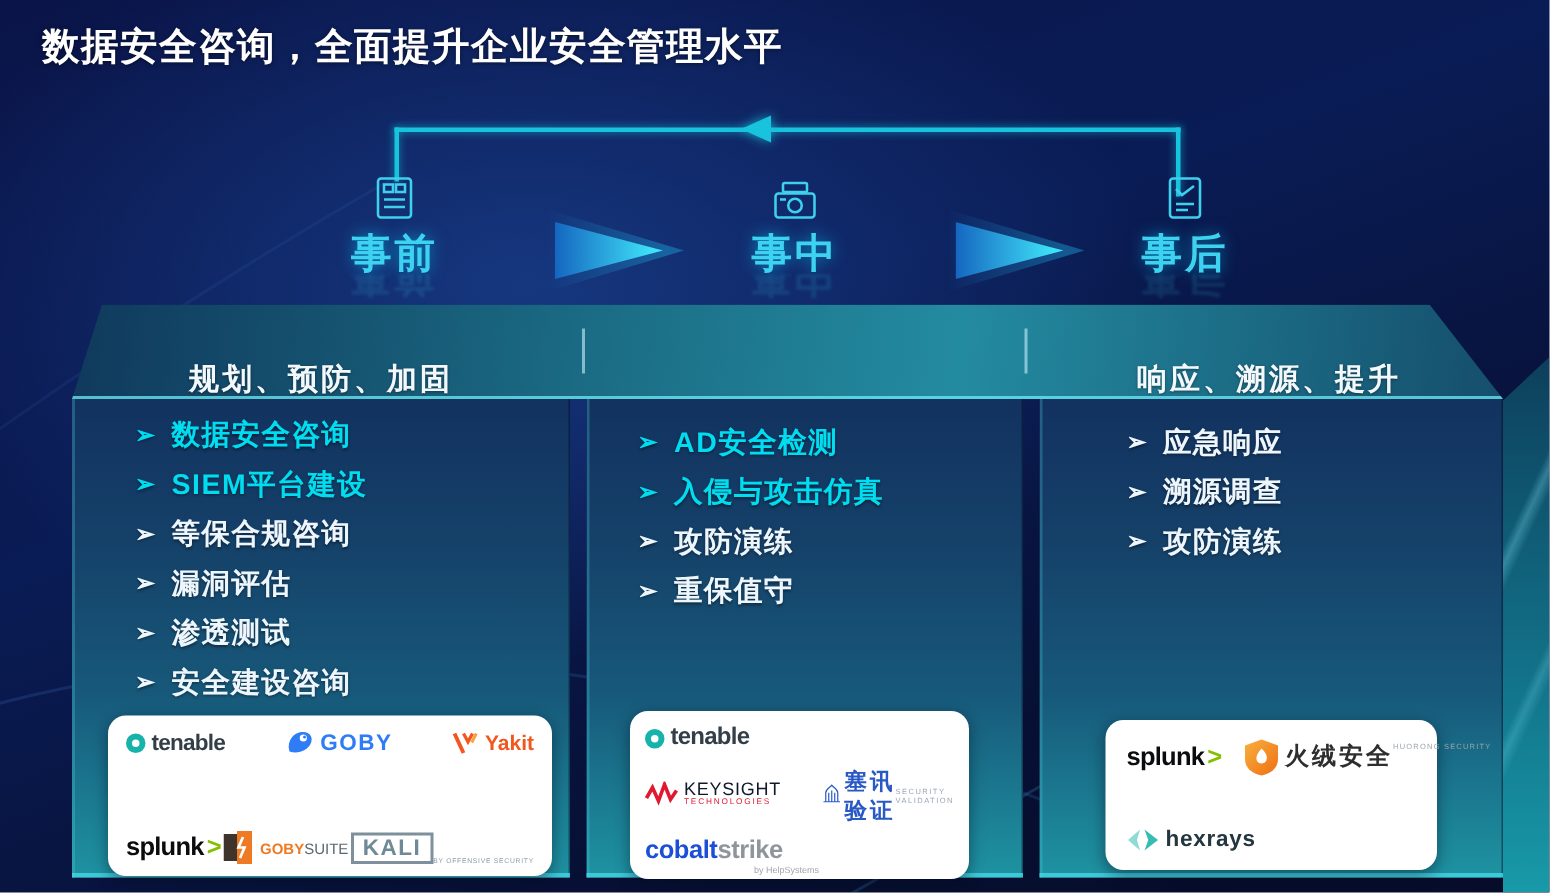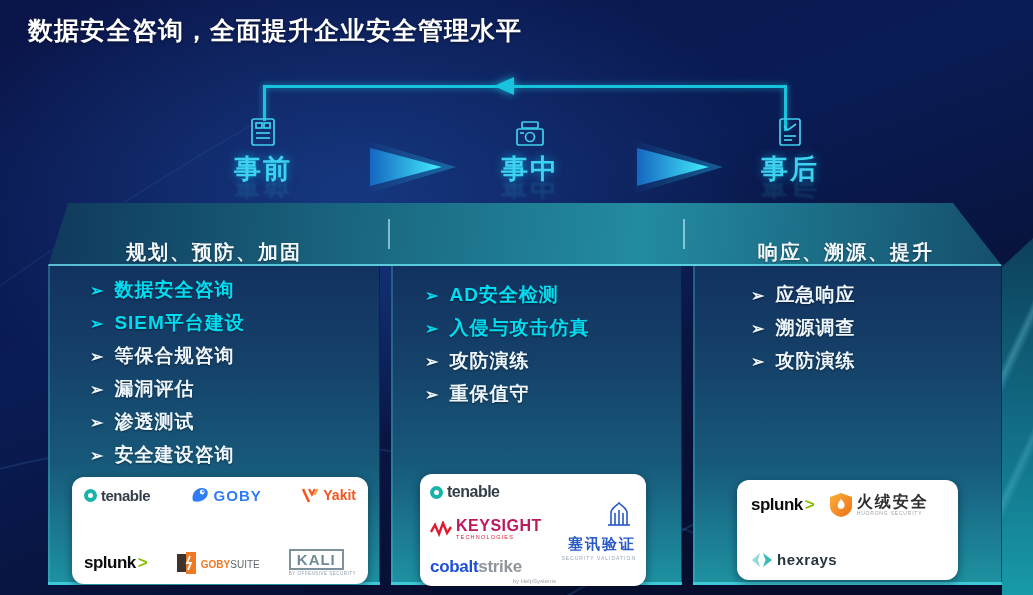--- a/index.html
+++ b/index.html
@@ -92,58 +92,58 @@
       linear-gradient(180deg, #0d3f5c 0%, #12738a 60%, #189aa8 100%); }
 
   
   .card { background:#ffffff; border-radius:12px; box-shadow:0 3px 10px rgba(0,10,30,.45); }
   .card-1 { left:72px; top:477px; width:296px; height:107px; padding:8px 12px;
     display:flex; flex-direction:column; justify-content:space-between; }
   .card-1 .lrow { display:flex; justify-content:space-between; align-items:center; }
   .card-2 { left:420px; top:474px; width:226px; height:112px; padding:9px 10px;
     display:flex; align-items:stretch; }
   .card-2 .lstack { display:flex; flex-direction:column; justify-content:space-between; width:126px; }
-  .card-2 .rcell { flex:1; display:flex; flex-direction:column; align-items:flex-end; justify-content:center; }
+  .card-2 .rcell { flex:1; display:flex; align-items:center; justify-content:center; }
   .card-3 { left:737px; top:480px; width:221px; height:100px; padding:12px 14px;
     display:flex; flex-direction:column; justify-content:space-between; }
   .card-3 .lrow { display:flex; align-items:center; gap:14px; }
 
   .lg { display:flex; align-items:center; gap:4px; white-space:nowrap; }
 
   .ten-ring { width:13px; height:13px; border:4px solid #17b3ab; border-radius:50%; }
   .ten-text { font-weight:800; font-size:15px; color:#333e48; letter-spacing:-.5px; }
   .card-2 .ten-text { font-size:16px; }
 
   .goby-text { font-weight:800; font-size:15px; color:#2e7cf6; letter-spacing:1px; }
   .yakit-text { font-weight:800; font-size:14px; color:#f2571f; }
 
   .spl-text { font-weight:800; font-size:17px; color:#0b0c0e; letter-spacing:-.5px; }
   .spl-caret { font-weight:800; font-size:17px; color:#84bf00; margin-left:-2px; }
 
   .burp-text-1 { font-weight:800; font-size:10px; color:#ee7a23; }
   .burp-text-2 { font-weight:400; font-size:10px; color:#5c6770; }
 
-  .kali-wrap { display:flex; flex-direction:column; align-items:flex-start; }
+  .kali-wrap { display:flex; flex-direction:row; align-items:flex-end; }
   .kali-box { border:2px solid #7d909c; padding:0 6px; color:#6f8a96; font-weight:800;
     font-size:15px; letter-spacing:1px; }
   .kali-sub { font-size:4.5px; color:#8da0ac; margin-top:1px; letter-spacing:.5px; }
 
   .key-stack { display:flex; flex-direction:column; line-height:1; }
-  .key-name { font-weight:700; font-size:16px; color:#be185d; letter-spacing:.5px; }
+  .key-name { font-weight:400; font-size:12px; color:#0f172a; letter-spacing:.5px; }
   .key-sub { font-size:5.5px; color:#e01931; letter-spacing:1.2px; margin-top:1px; }
 
   .cob-wrap { position:relative; }
   .cob-1 { font-weight:800; font-size:17px; color:#1d4ed8; letter-spacing:-.3px; }
   .cob-2 { font-weight:600; font-size:17px; color:#90959b; letter-spacing:-.3px; }
   .cob-sub { position:absolute; right:0; bottom:-7px; font-size:6px; color:#a0a6ad; }
 
   .sai-text { font-weight:800; font-size:15px; color:#2859c5; letter-spacing:2px; margin-top:2px; }
   .sai-sub { font-size:5px; color:#9aa6b8; letter-spacing:1px; margin-top:1px; }
 
-  .huo-stack { display:flex; flex-direction:column; line-height:1.1;justify-content:flex-end; }
+  .huo-stack { display:flex; line-height:1.1;justify-content:flex-end; }
   .huo-name { font-weight:800; font-size:16px; color:#2e2e2e; letter-spacing:2px; }
   .huo-sub { font-size:5px; color:#9aa4ad; letter-spacing:.8px; }
 
   .hex-text { font-weight:800; font-size:15px; color:#243640; letter-spacing:.5px; }
 </style>
 </head>
 <body>
 
 <svg class="abs bg-streaks" width="1033" height="595" viewBox="0 0 1033 595">
   <path d="M -40 480 Q 320 370 760 560" stroke="rgba(90,170,255,0.14)" stroke-width="2" fill="none"></path>

